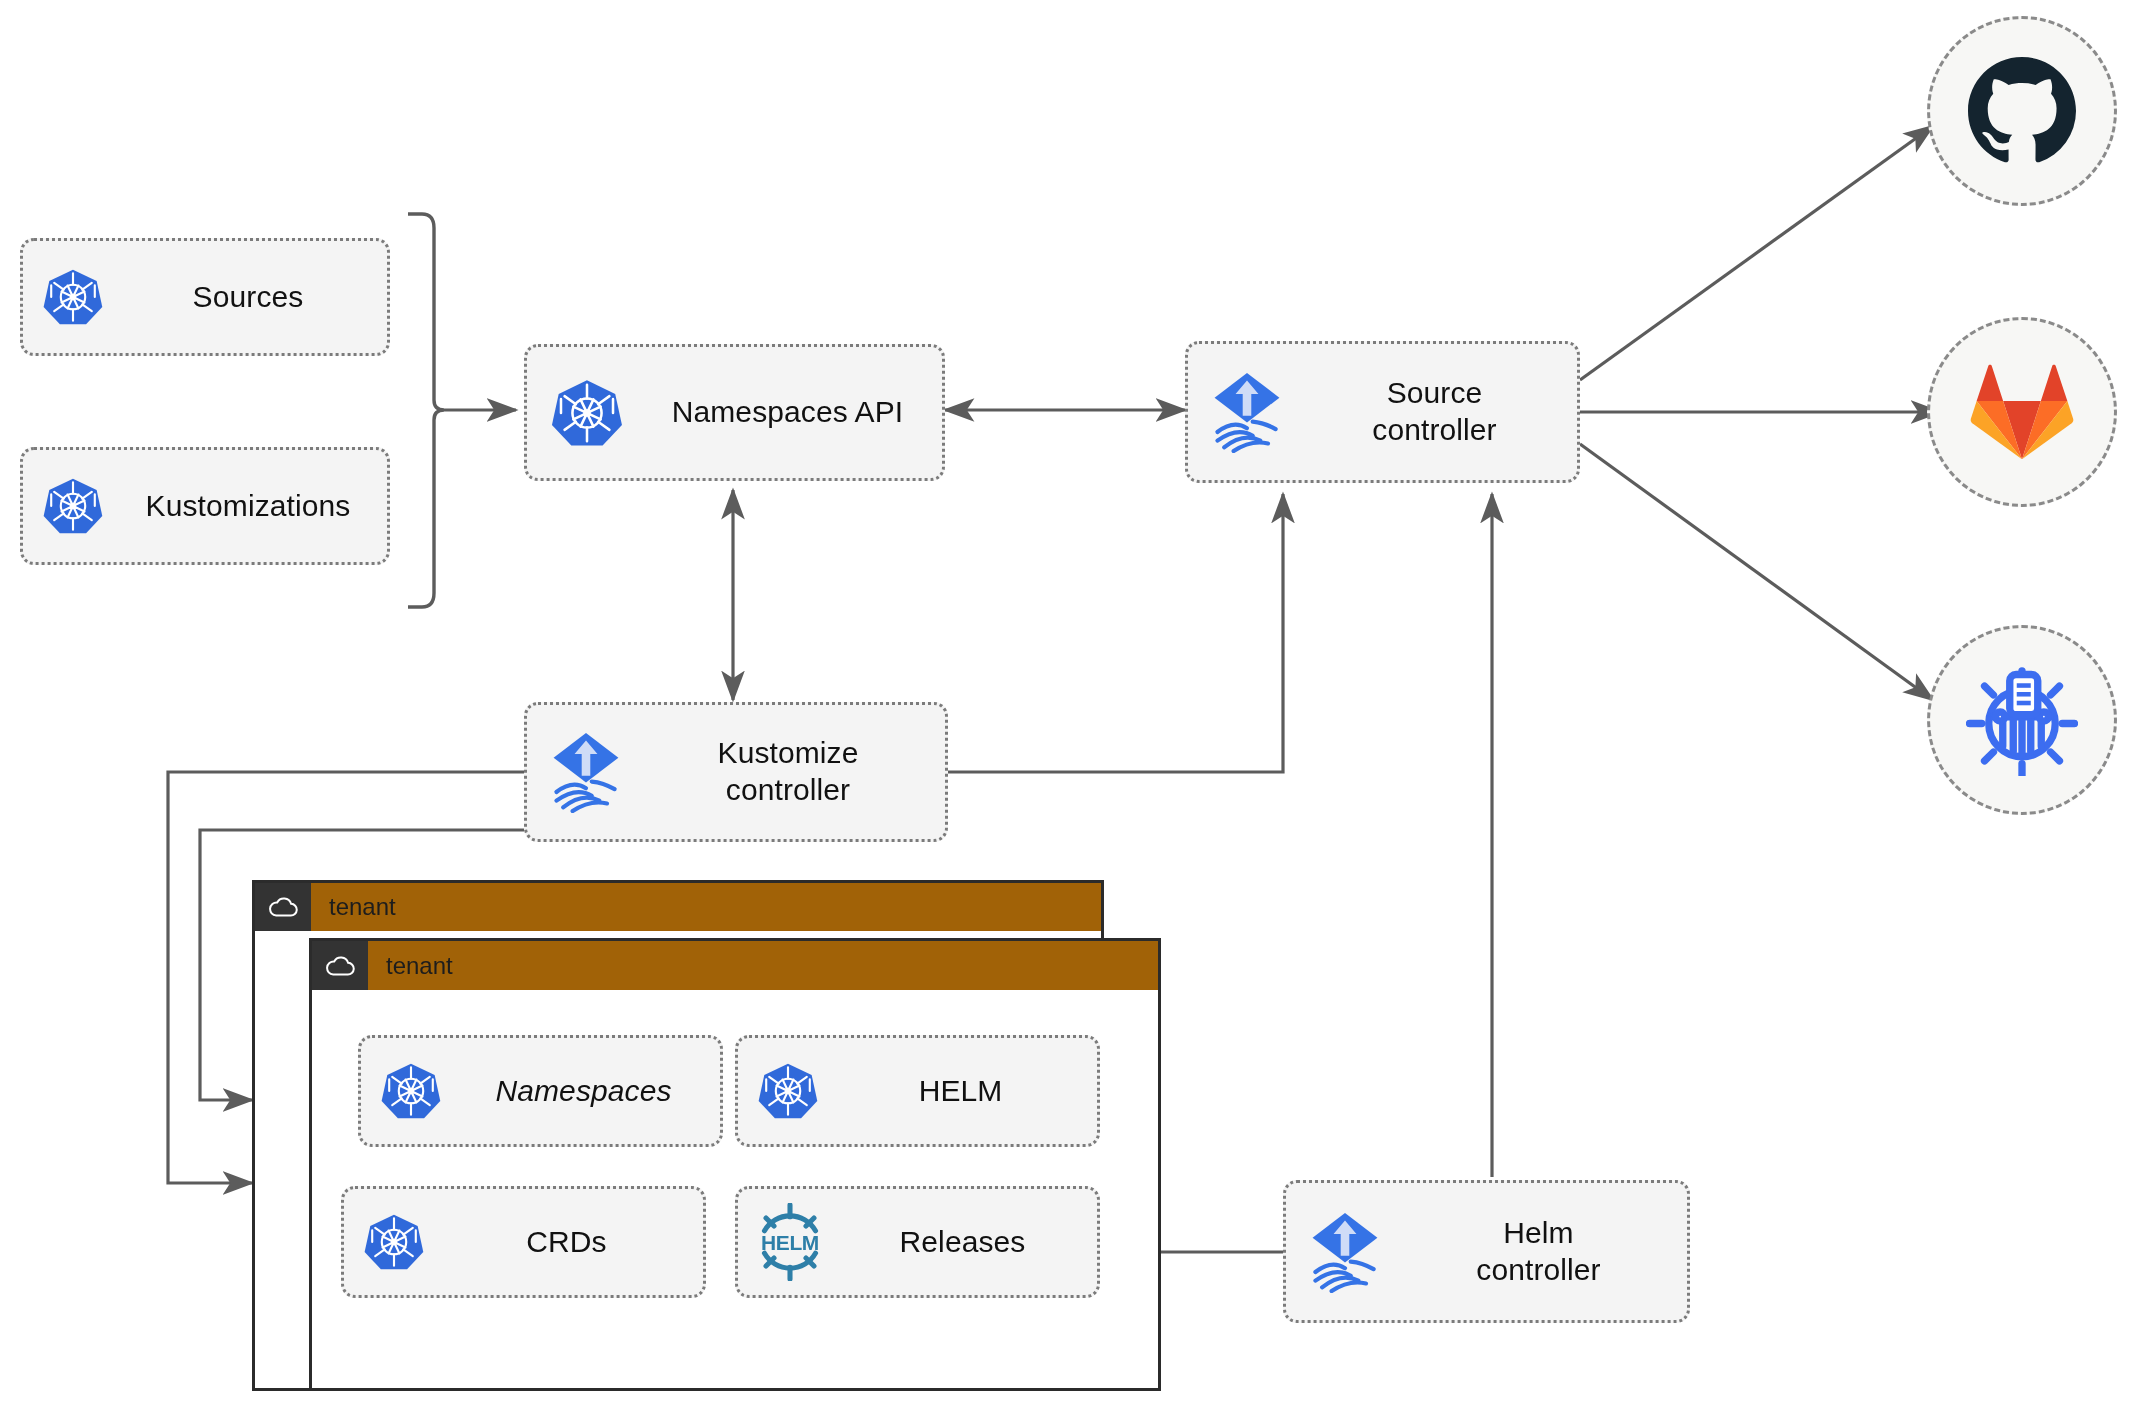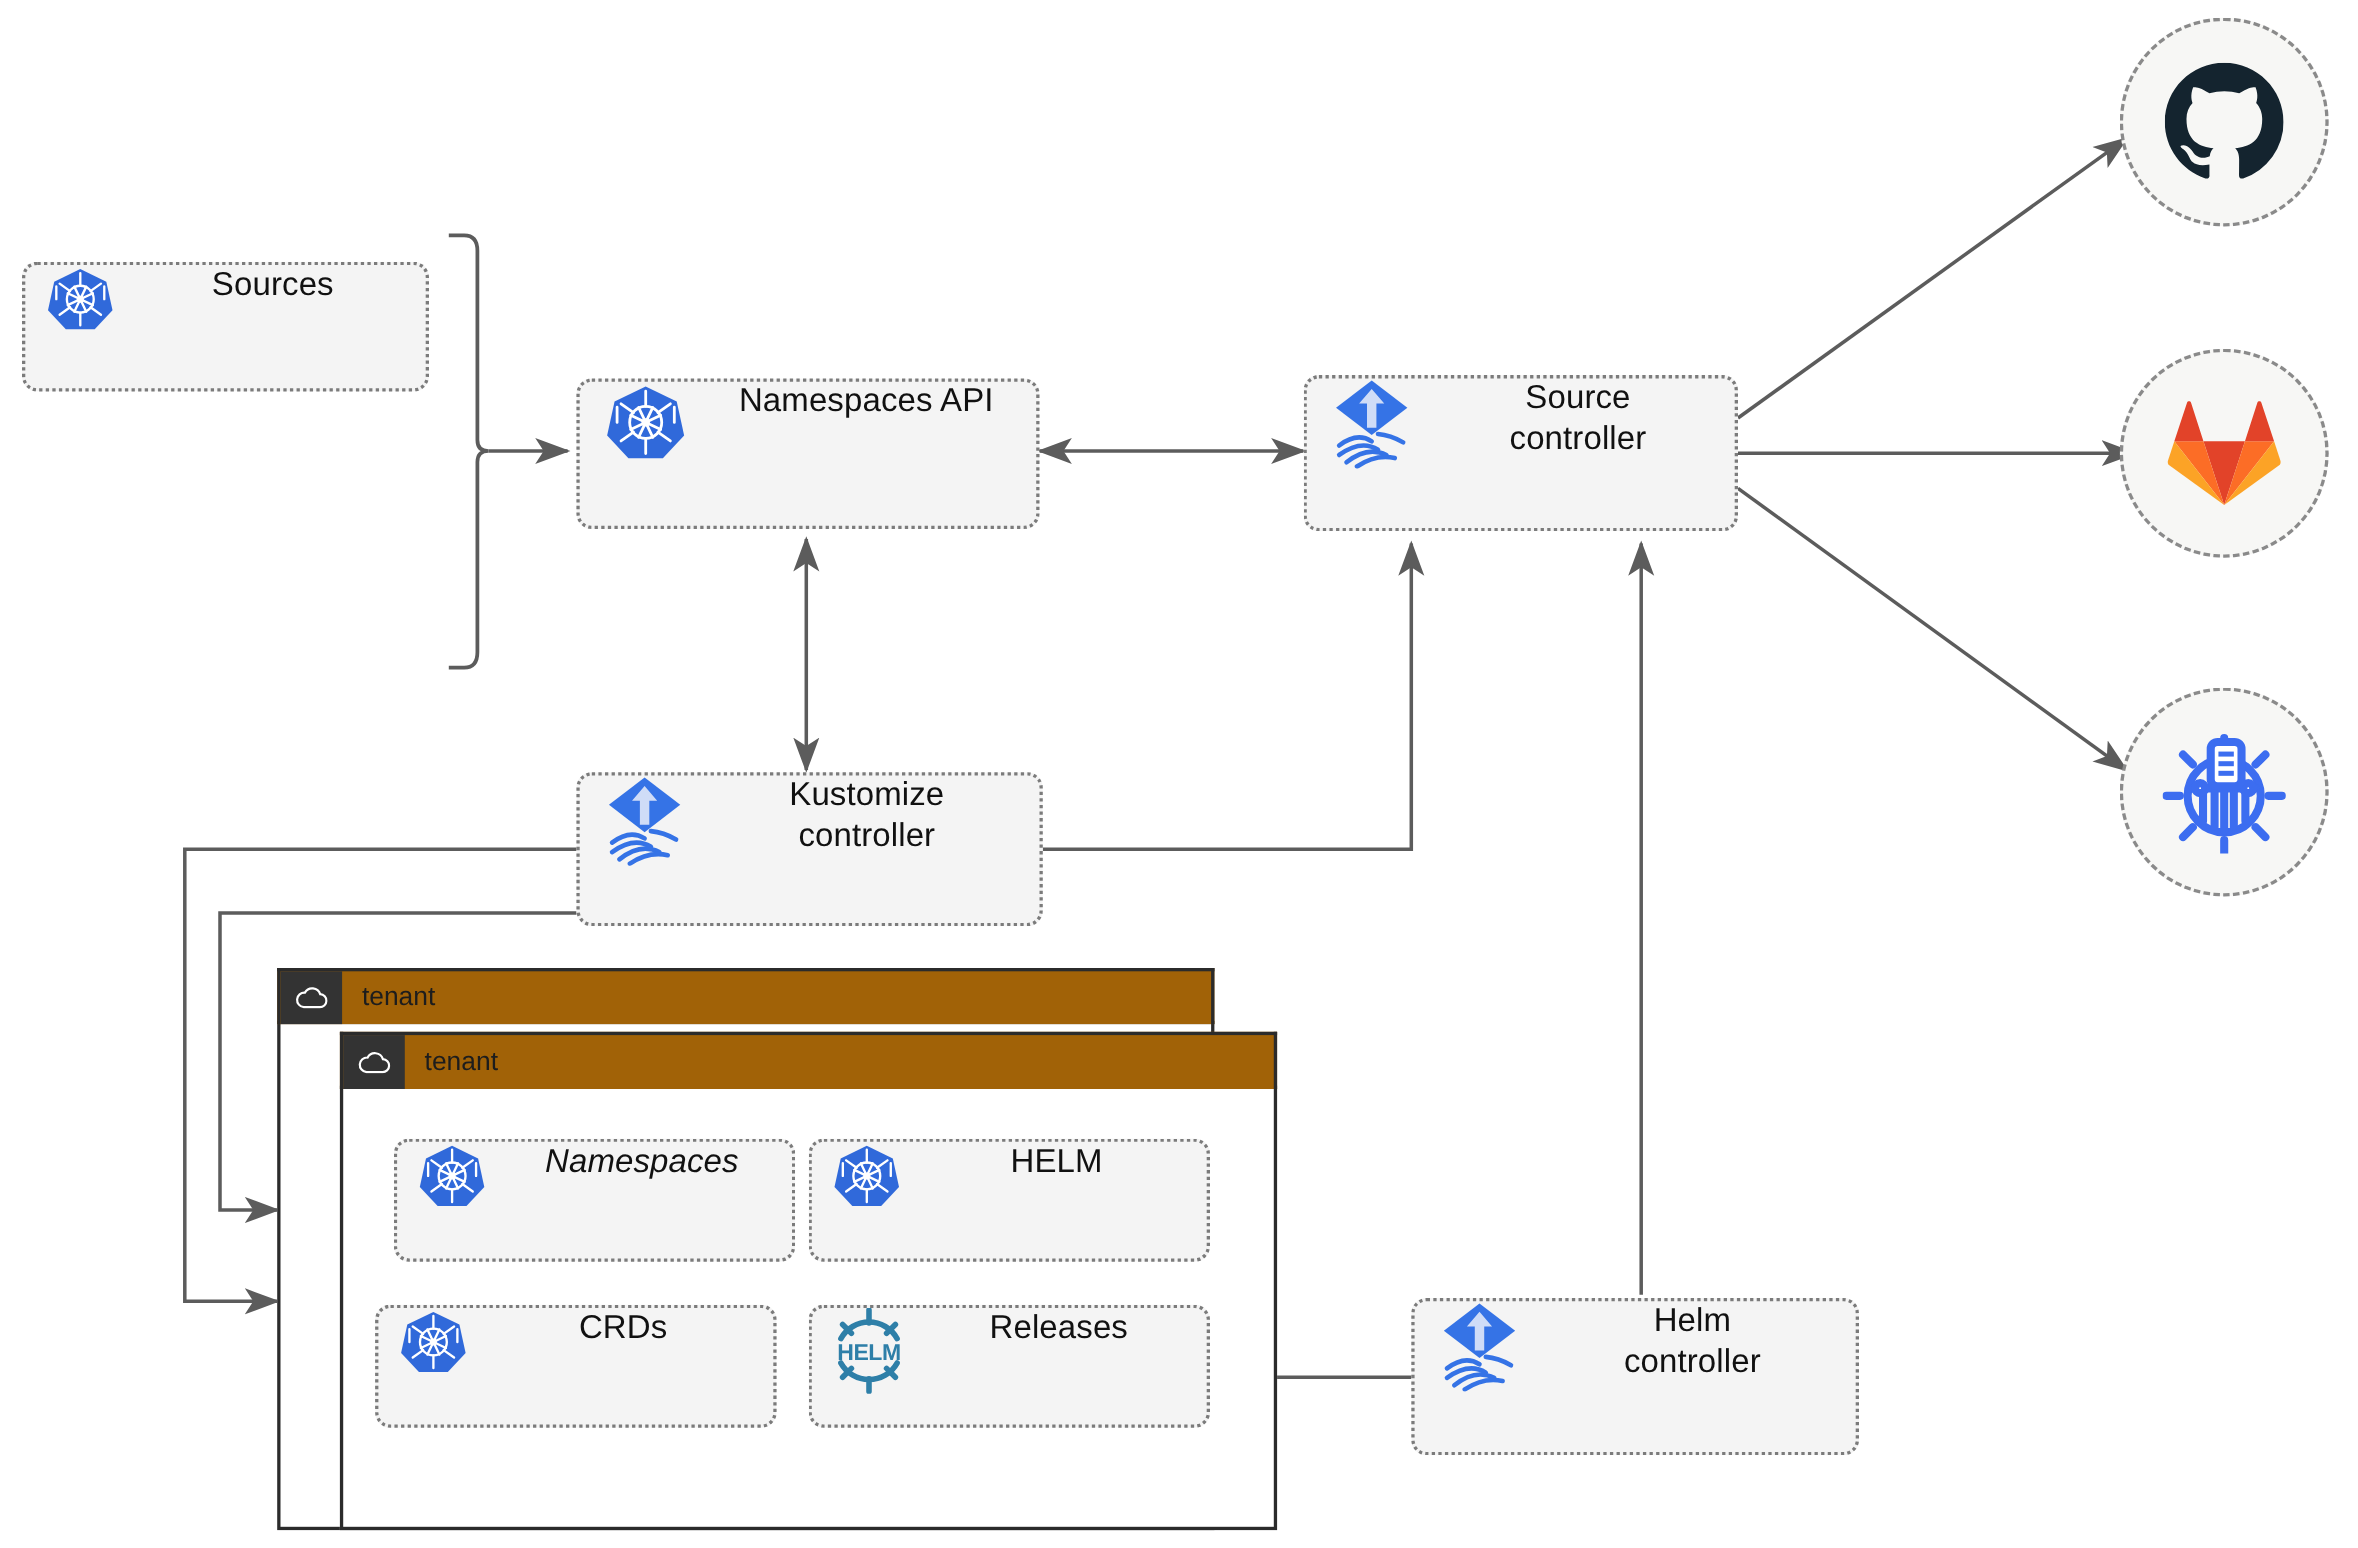--- a/index.html
+++ b/index.html
@@ -8,21 +8,21 @@
   #stage{position:absolute;left:0;top:0;width:2144px;height:1407px;}
   svg.wires{position:absolute;left:0;top:0;width:2144px;height:1407px;pointer-events:none;}
 
   
   .node{
     position:absolute;
     background:#f4f4f4;
     border:3px dotted #7b7b7b;
     border-radius:14px;
     box-sizing:border-box;
-    display:flex;align-items:flex-start;
+    display:flex;align-items:center;
   }
   .node .ico{flex:0 0 auto;display:flex;align-items:center;justify-content:center;}
   .node .lbl{
     flex:1 1 auto;text-align:center;color:#111;
     font-size:30px;line-height:1.22;letter-spacing:.1px;
     padding-right:14px;white-space:pre-line;
   }
 
   
   .tenant{
@@ -165,20 +165,36 @@
           <path d="M32 7.5V19.4M32 44.6V56.5M9.5 20V32M54.5 20V32
                    M12.6 46.6 22.4 39.6M51.4 46.6 41.6 39.6
                    M12.6 17.4 22.4 24.4M51.4 17.4 41.6 24.4"></path>
           <path d="M20.2 26.4 43.8 37.6M43.8 26.4 20.2 37.6M26.4 20.2 37.6 43.8M37.6 20.2 26.4 43.8"></path>
         </g>
       </svg>
     </span>
     <span class="lbl">Sources</span>
   </div>
 
+  <div class="node" style="left:20px;top:447px;width:370px;height:118px;">
+    <span class="ico" style="width:100px;">
+      <svg width="62" height="62" viewBox="0 0 64 64">
+        <path d="M32 2 58 14.6 64.2 43 46.4 62 17.6 62 -0.2 43 6 14.6Z" fill="#3069DA" transform="scale(.94) translate(2,2)"></path>
+        <g stroke="#fff" stroke-width="2.2" fill="none" stroke-linecap="round">
+          <circle cx="32" cy="32" r="12.6"></circle>
+            <circle cx="32" cy="32" r="3.3" fill="#fff" stroke="none"></circle>
+          <path d="M32 7.5V19.4M32 44.6V56.5M9.5 20V32M54.5 20V32
+                   M12.6 46.6 22.4 39.6M51.4 46.6 41.6 39.6
+                   M12.6 17.4 22.4 24.4M51.4 17.4 41.6 24.4"></path>
+          <path d="M20.2 26.4 43.8 37.6M43.8 26.4 20.2 37.6M26.4 20.2 37.6 43.8M37.6 20.2 26.4 43.8"></path>
+        </g>
+      </svg>
+    </span>
+    <span class="lbl">Kustomizations</span>
+  </div>
 
   <div class="node" style="left:524px;top:344px;width:421px;height:137px;">
     <span class="ico" style="width:120px;">
       <svg width="74" height="74" viewBox="0 0 64 64">
         <path d="M32 2 58 14.6 64.2 43 46.4 62 17.6 62 -0.2 43 6 14.6Z" fill="#3069DA" transform="scale(.94) translate(2,2)"></path>
         <g stroke="#fff" stroke-width="2.2" fill="none" stroke-linecap="round">
           <circle cx="32" cy="32" r="12.6"></circle>
             <circle cx="32" cy="32" r="3.3" fill="#fff" stroke="none"></circle>
           <path d="M32 7.5V19.4M32 44.6V56.5M9.5 20V32M54.5 20V32
                    M12.6 46.6 22.4 39.6M51.4 46.6 41.6 39.6

